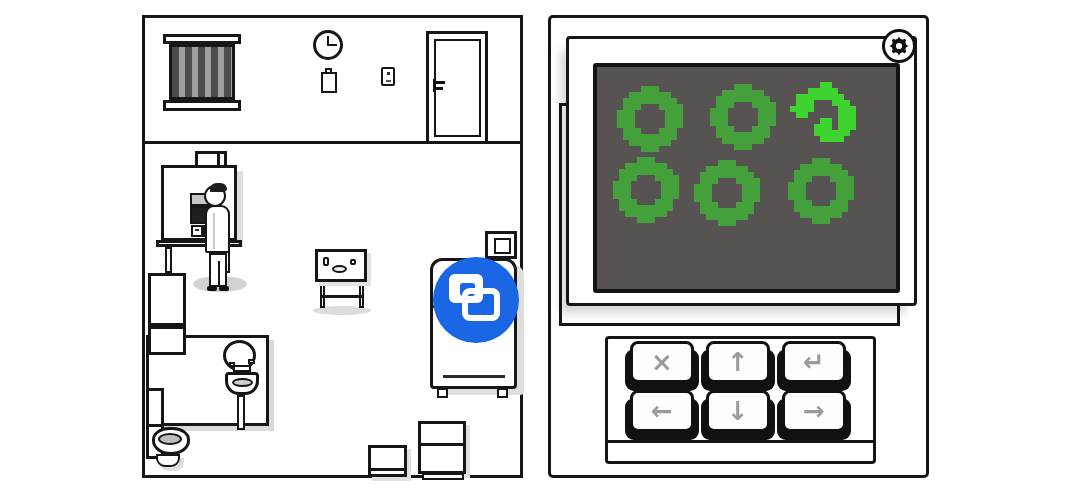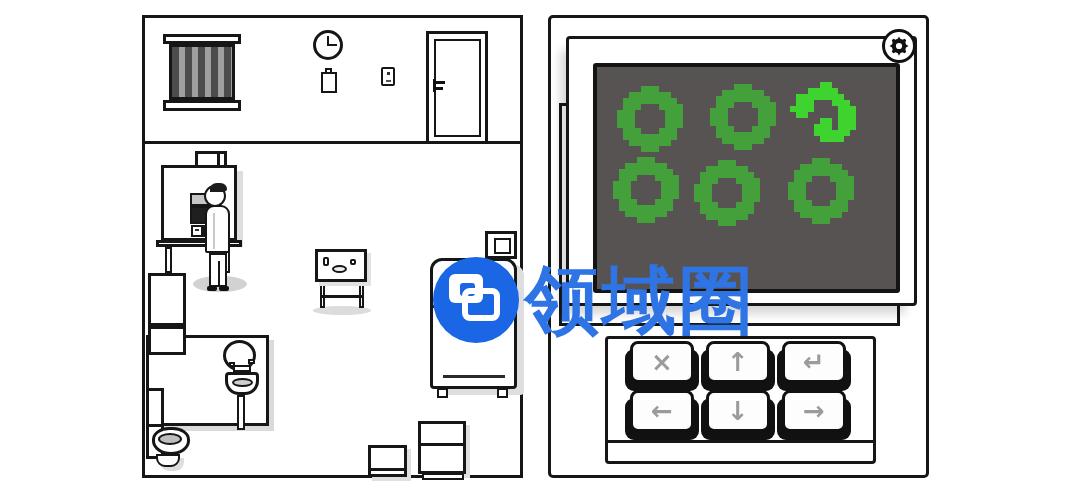--- a/index.html
+++ b/index.html
@@ -707,16 +707,15 @@
         </div>
       </div>
   </div>
 
   <div id="watermark" class="abs">
     <div id="wm-logo" style="background: rgb(27, 102, 228);">
       <div class="win1"></div>
       <div class="notch" style="background: rgb(27, 102, 228);"></div>
       <div class="win2"></div>
     </div>
-    <div id="wm-text" style="color: rgb(46, 116, 229);">领域圈</div>
   </div>
 
 </div>
 
 </body></html>

